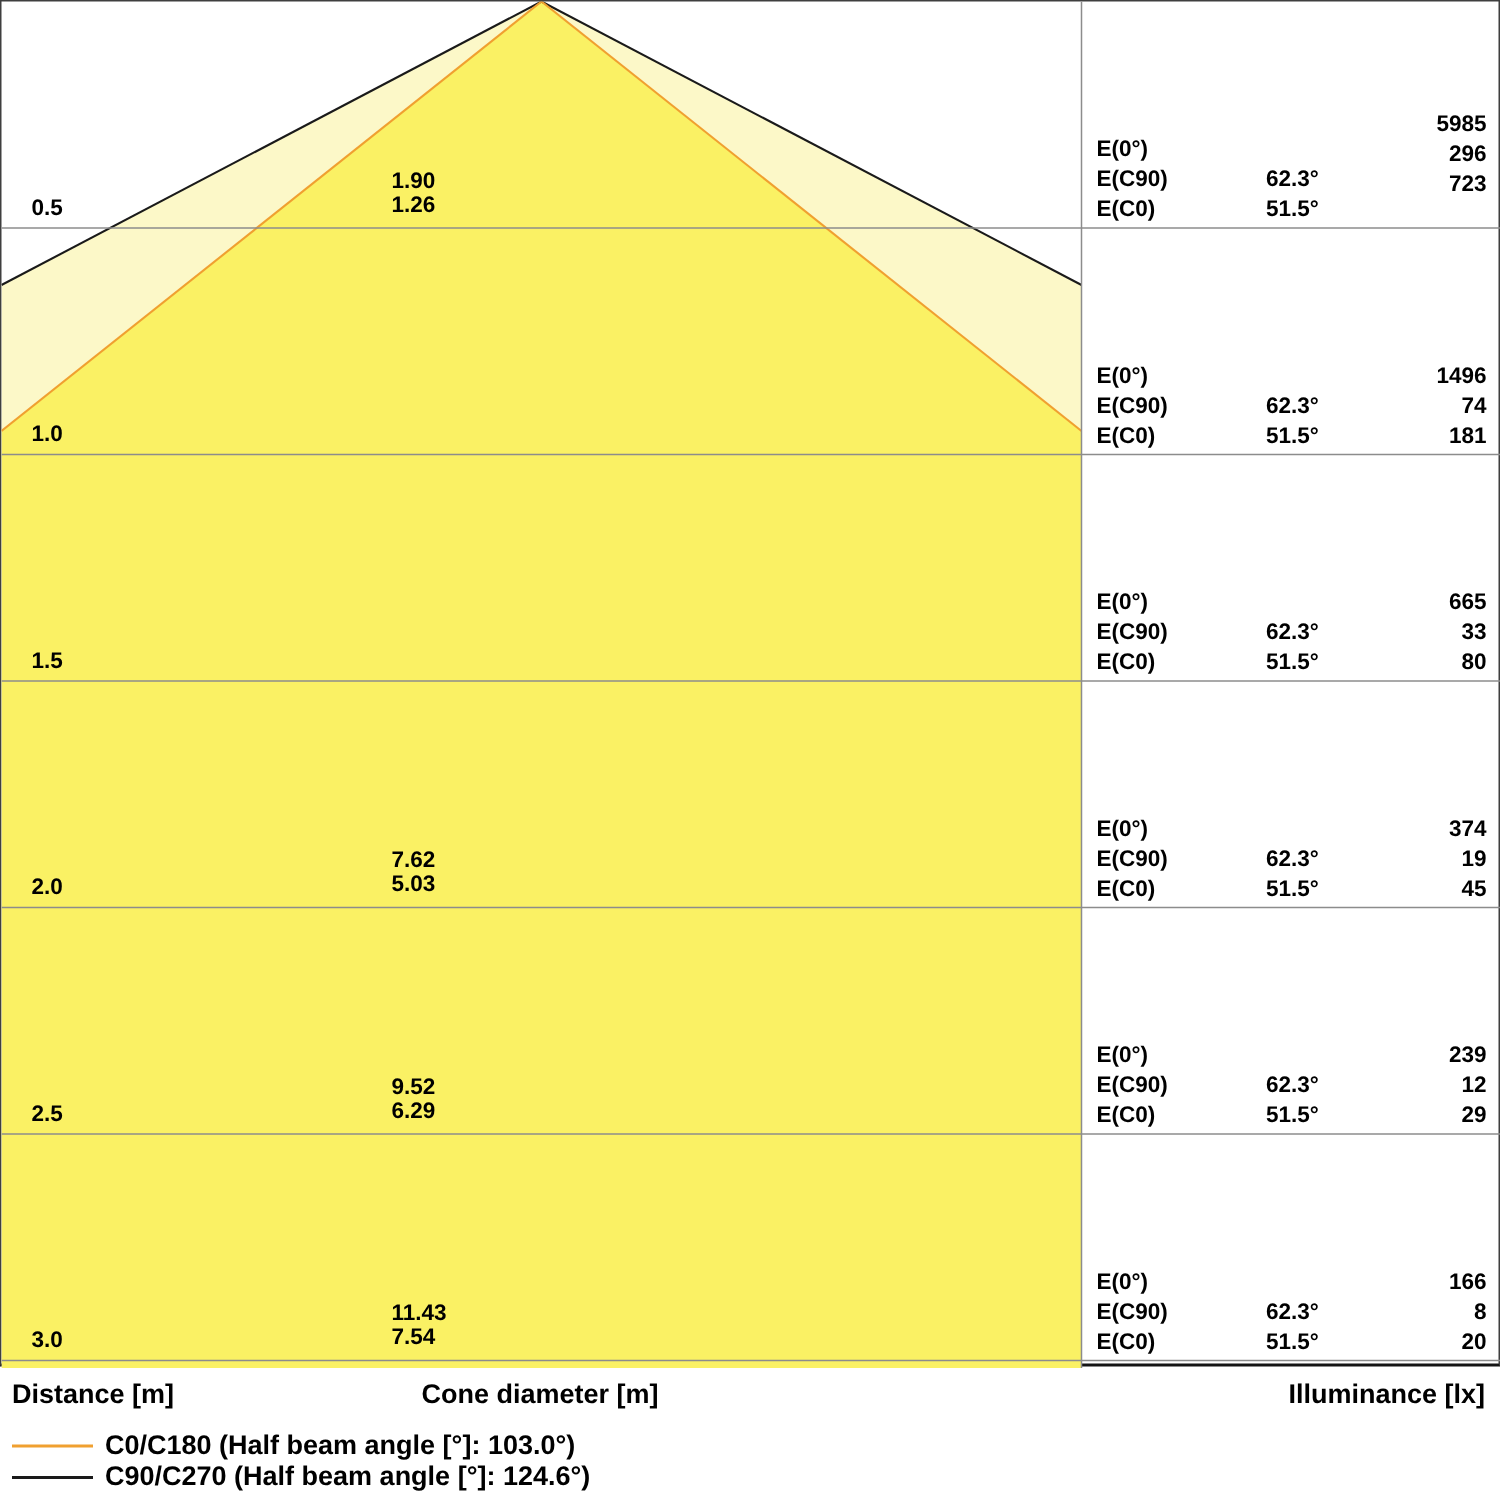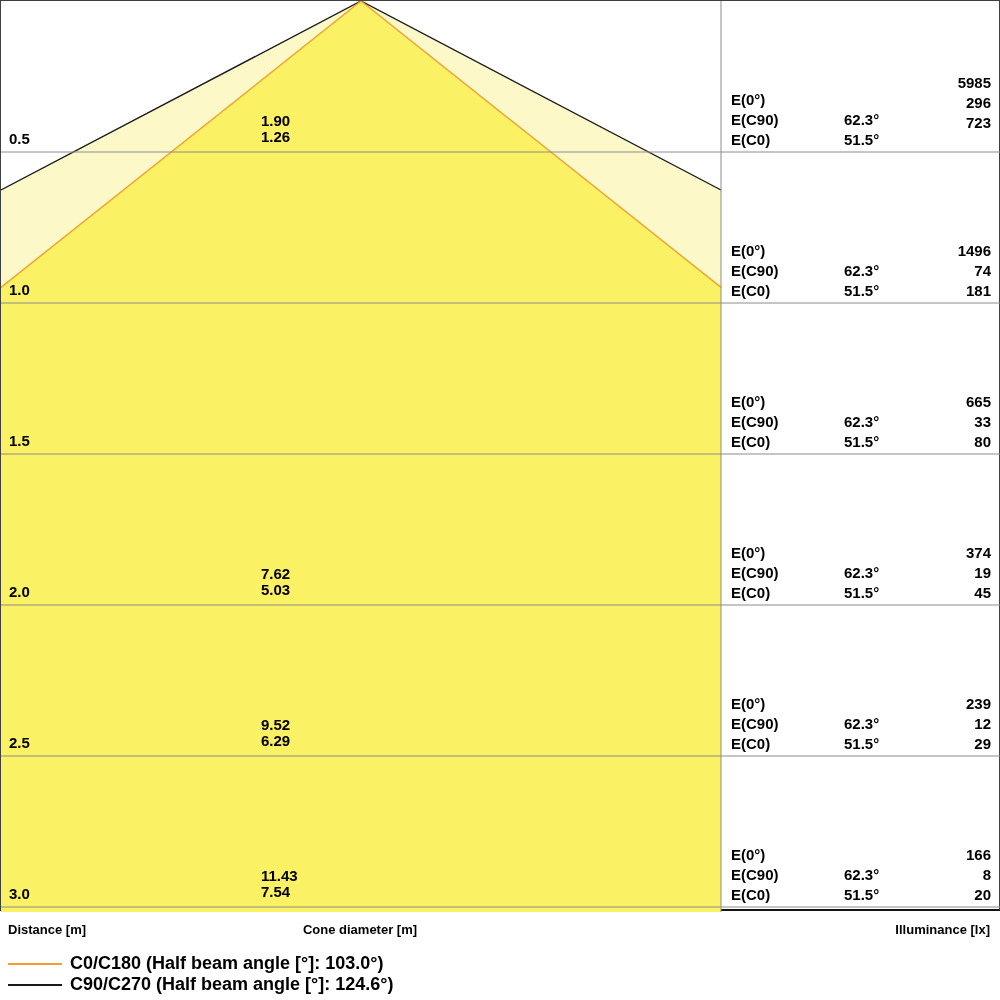--- a/index.html
+++ b/index.html
@@ -16,27 +16,27 @@
   .chart {
     position: absolute;
     left: 0; top: 0;
     width: 1000px; height: 911px;
     box-sizing: border-box;
     border: 1px solid #3F3F3F;
     border-bottom: 2px solid #141414;
   }
   .chart svg { position: absolute; left: 0; top: 0; }
   .lbl { position: absolute; font-size: 15px; line-height: 16px; white-space: pre; }
-  .distance-lbl { left: 8px; }
+  .distance-lbl { left: 20px; }
   .cone-lbl { left: 260px; width: 200px; text-align: left; }
   .etable { line-height: 20px; }
   .e-names { left: 730px; }
   .e-angles { left: 843px; }
   .e-values { left: 820px; width: 170px; text-align: right; }
-  .footer-lbl { position: absolute; top: 921px; font-size: 13px; line-height: 17px; }
+  .footer-lbl { position: absolute; top: 921px; font-size: 18px; line-height: 17px; }
   .footer-distance { left: 8px; }
   .footer-cone { left: 260px; width: 200px; text-align: center; }
   .footer-illum { left: 800px; width: 190px; text-align: right; }
   .legend-row { position: absolute; left: 0; width: 1000px; height: 17px; }
   .legend-swatch { position: absolute; left: 8px; top: 8px; width: 54px; height: 2px; }
   .legend-text { position: absolute; left: 70px; top: 0; font-size: 18px; line-height: 17px; }
 </style>
 </head>
 <body>
 

